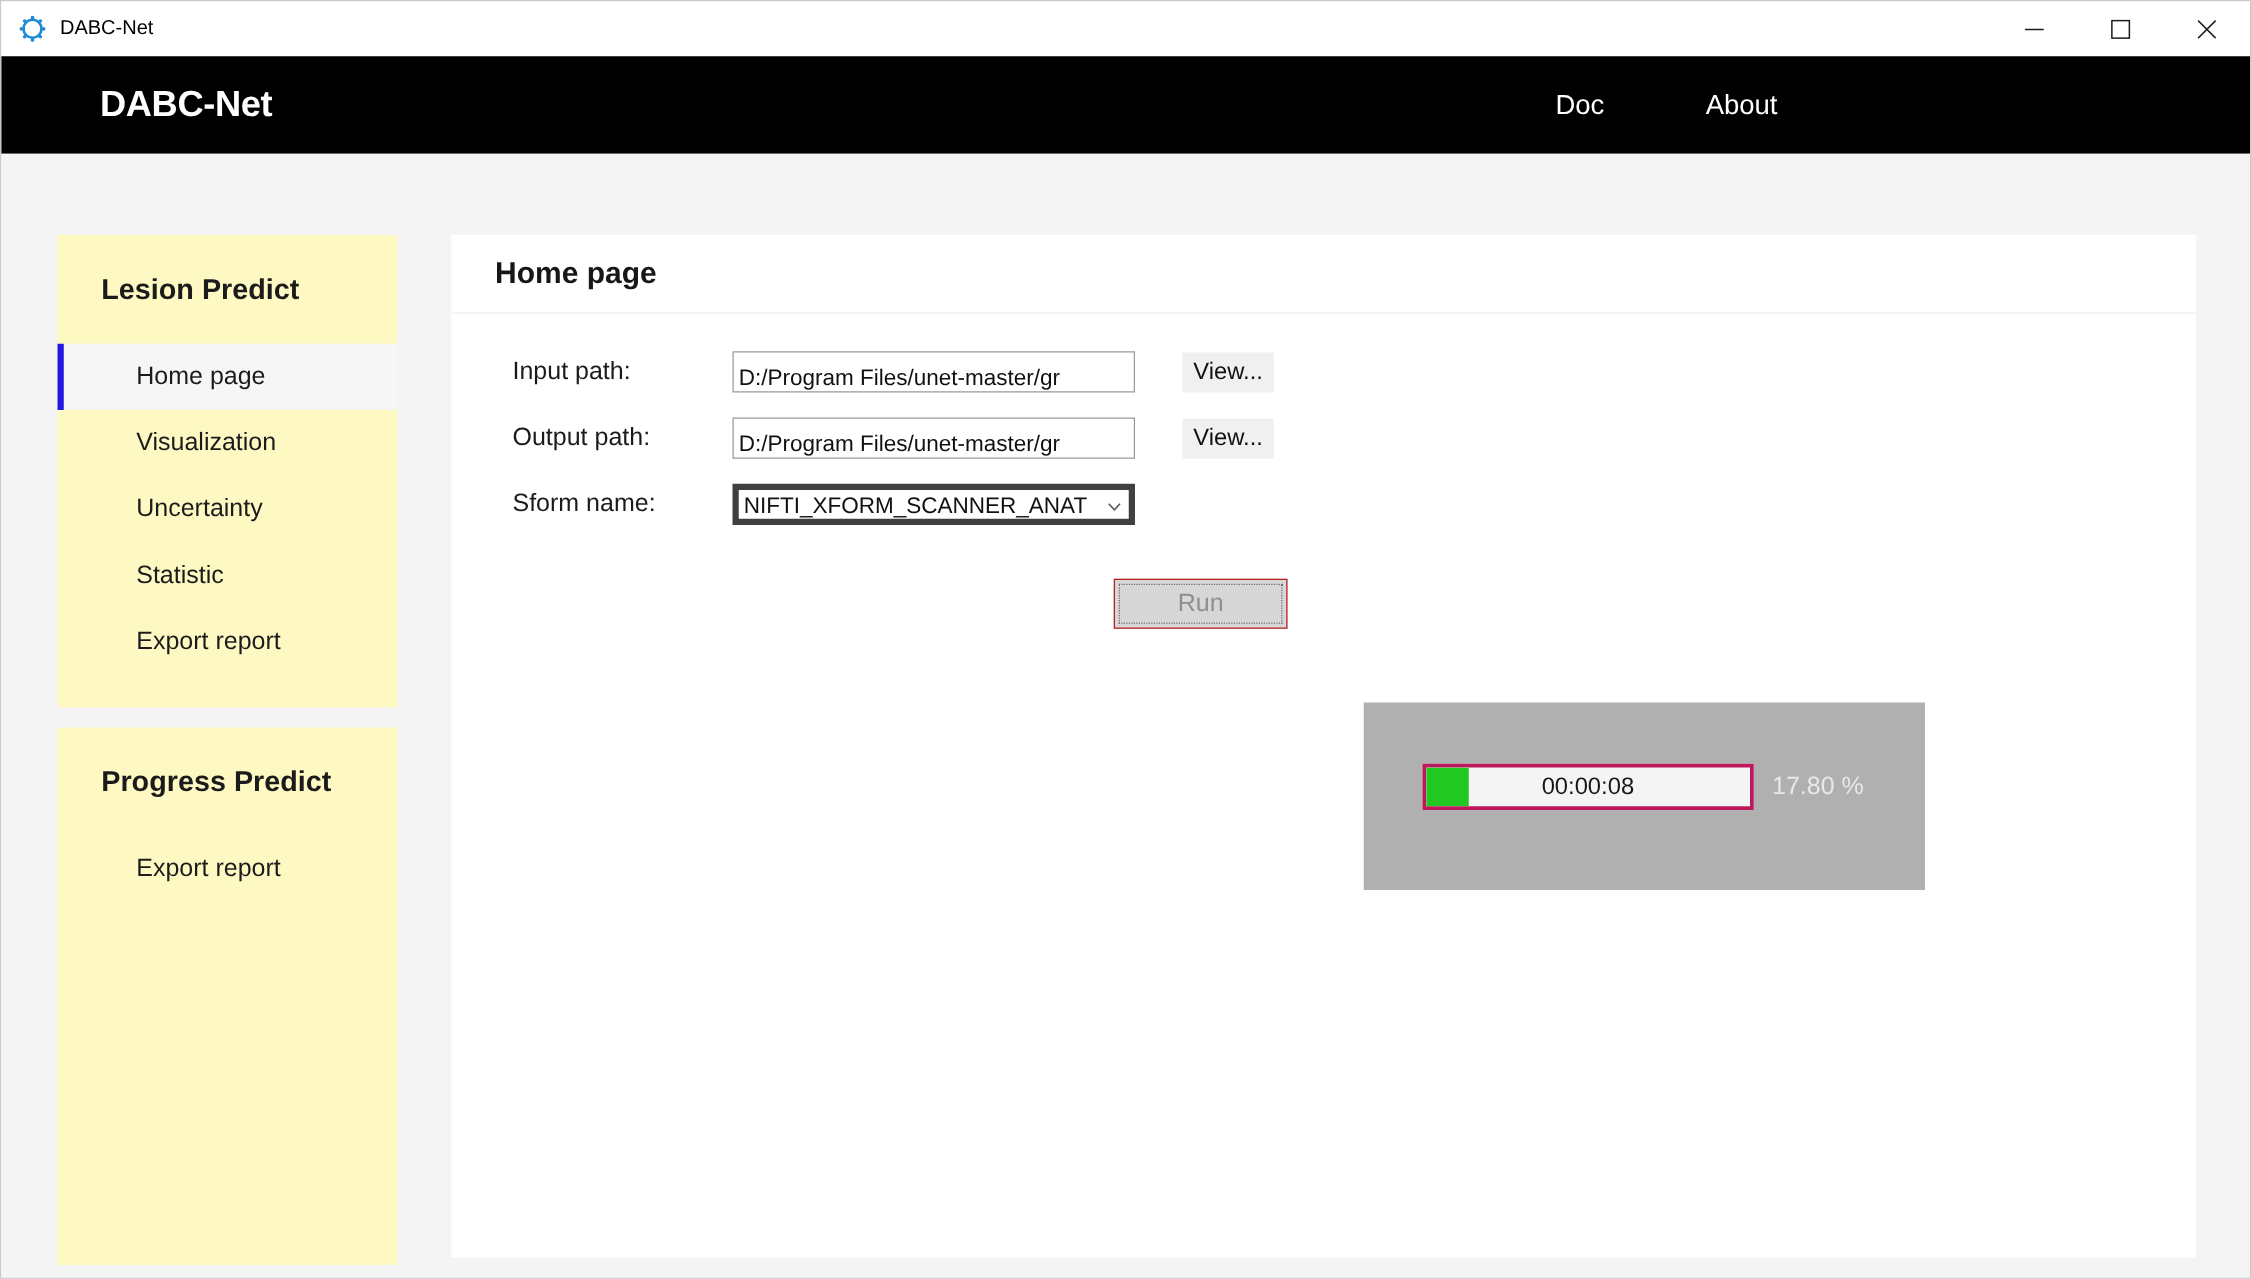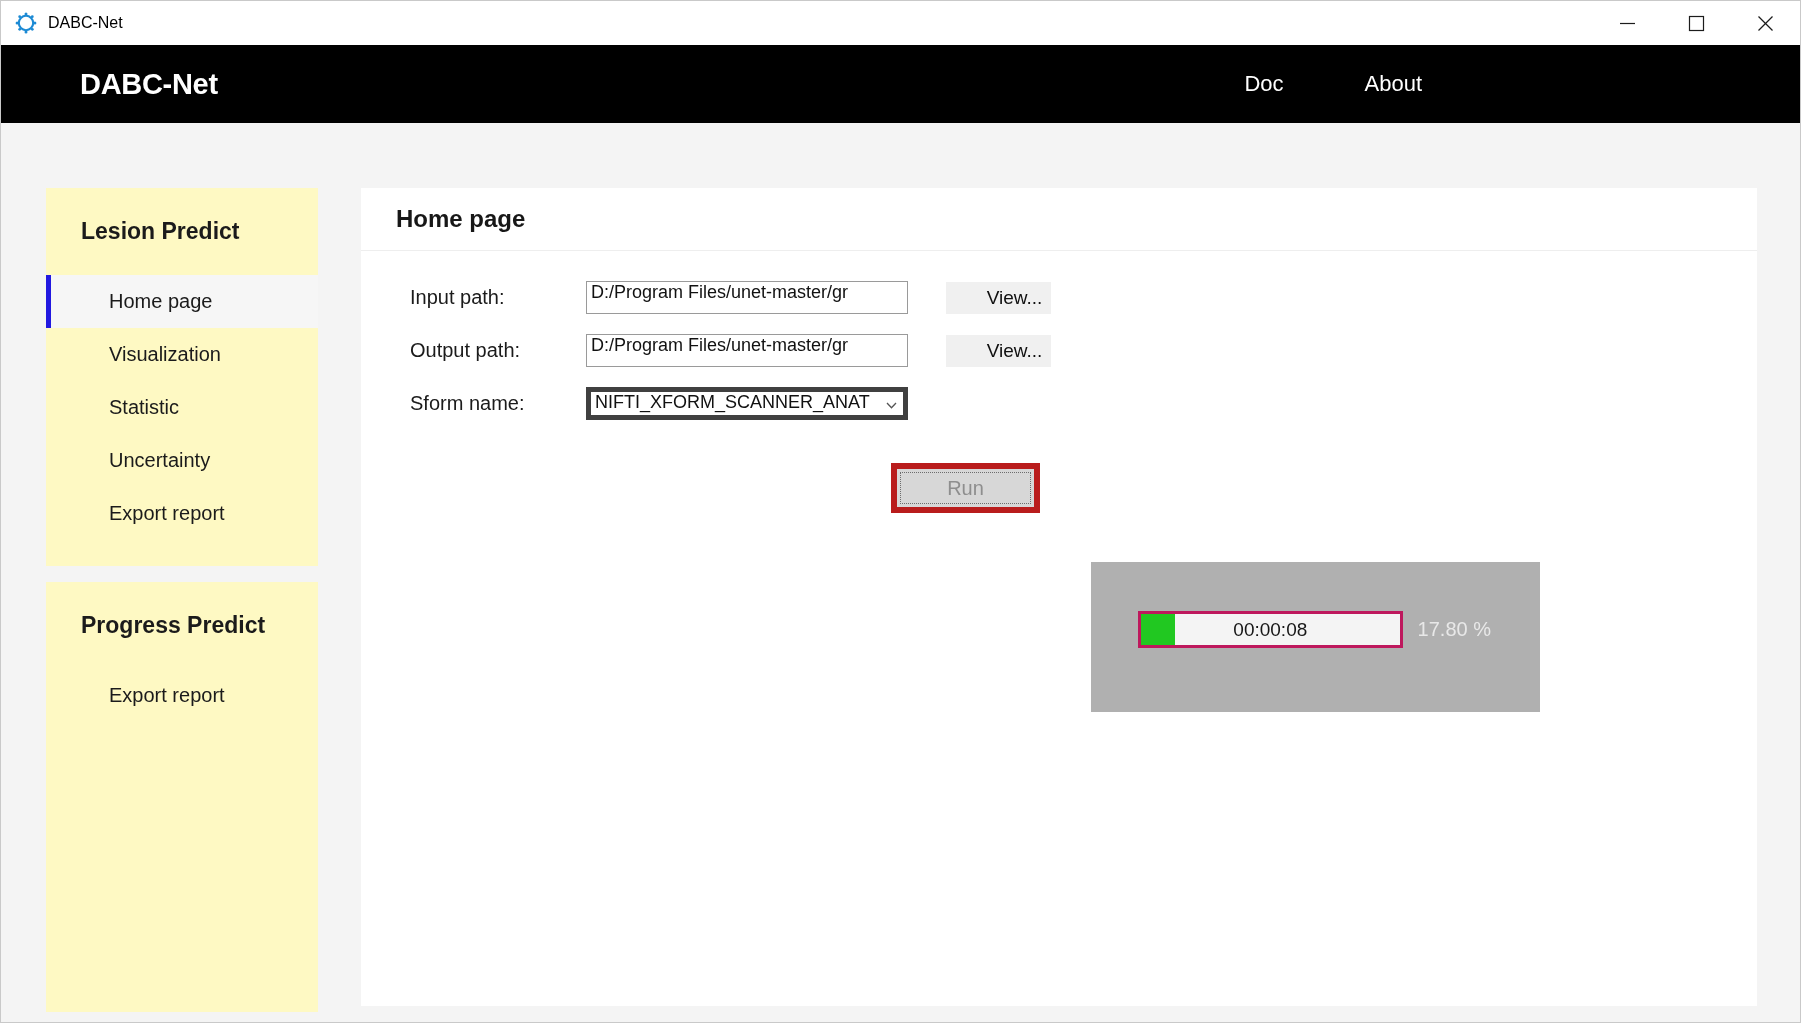--- a/index.html
+++ b/index.html
@@ -190,21 +190,21 @@
     height: 33px;
     border: 1px solid #9a9a9a;
     background: #ffffff;
     box-sizing: border-box;
     font-family: "Liberation Sans", sans-serif;
     font-size: 18px;
     color: #111111;
     padding: 0 4px;
     outline: none;
     display: flex;
-    align-items: flex-start;
+    align-items: flex-end;
     overflow: hidden;
     white-space: nowrap;
   }
   .field.combo {
     border: 5px solid #404040;
     position: relative;
     padding-right: 22px;
   }
   .combo-arrow {
     position: absolute;
@@ -218,31 +218,30 @@
     height: 32px;
     background: #f0f0f0;
     border: none;
     font-family: "Liberation Sans", sans-serif;
     font-size: 19px;
     color: #101010;
     cursor: pointer;
     display: flex;
     align-items: center;
     justify-content: center;
-    padding-left: 32px;
   }
   #run-row {
     margin-top: 33px;
     padding-left: 530px;
   }
   #run-button {
     width: 137px;
     height: 38px;
     background: #d7d7d7;
-    border: 6px solid #b91c1c;
+    border: 1px solid #b91c1c;
     font-family: "Liberation Sans", sans-serif;
     font-size: 20px;
     color: #8e8e8e;
     cursor: default;
     position: relative;
     display: flex;
     align-items: center;
     justify-content: center;
   }
   #run-button::after {
@@ -375,24 +374,24 @@
 
       <div class="side-card">
         <div class="side-title">Lesion Predict</div>
         <div class="side-item active">
           <span>Home page</span>
         </div>
         <div class="side-item">
           <span>Visualization</span>
         </div>
         <div class="side-item">
+          <span>Uncertainty</span>
+        </div>
+        <div class="side-item">
           <span>Statistic</span>
-        </div>
-        <div class="side-item">
-          <span>Uncertainty</span>
         </div>
         <div class="side-item">
           <span>Export report</span>
         </div>
         <div class="side-card-pad-bottom"></div>
       </div>
 
       <div class="side-card second">
         <div class="side-title">Progress Predict</div>
         <div class="side-item">

